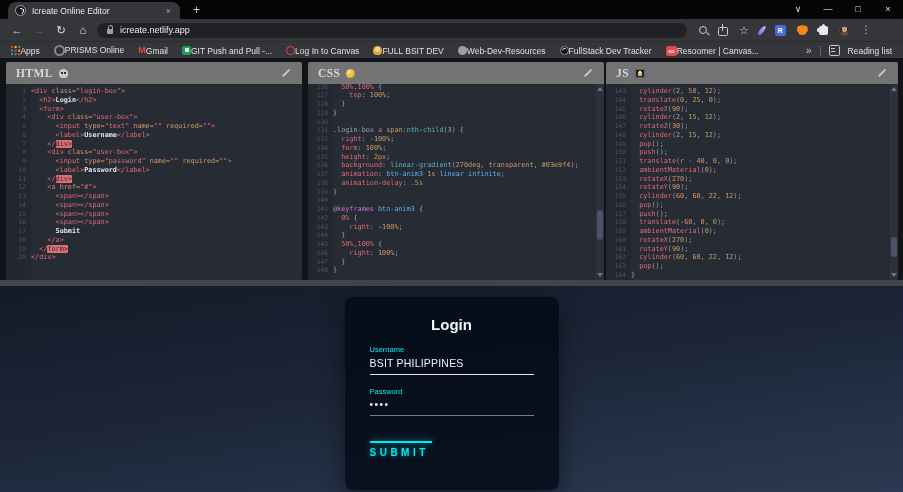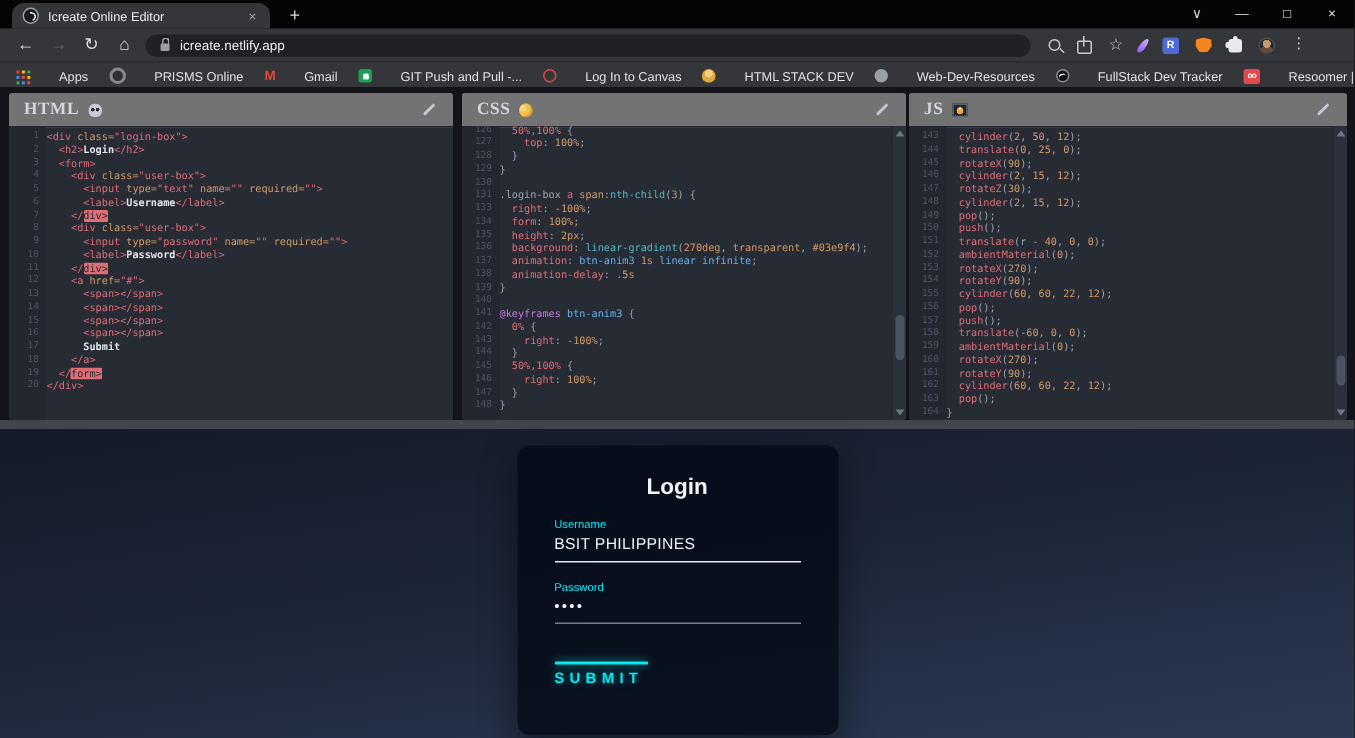--- a/index.html
+++ b/index.html
@@ -48,21 +48,21 @@
   .i-puzzle::after{content:'';position:absolute;left:-2px;top:2.7px;width:3.6px;height:3.6px;border-radius:50%;background:#e8eaed;}
   .i-avatar{width:11px;height:11px;border-radius:50%;
        background:radial-gradient(circle at 50% 36%,#c89b6e 0 2.6px,transparent 2.8px),
                   radial-gradient(circle at 50% 100%,#6b4a35 0 4.5px,transparent 4.7px),#23262b;
        border:1px solid #4a4d52;box-sizing:border-box;}
   .i-dots{color:#c7cbd1;font-size:10px;line-height:10px;}
 
   
   .bookmarksbar{height:17px;background:#35363a;border-top:1px solid #2c2d31;display:flex;align-items:center;
        padding:0 11px;gap:14px;}
-  .bm{display:flex;align-items:center;gap:19px;flex:0 0 auto;}
+  .bm{display:flex;gap:0;flex:0 0 auto;}
   .bl{font-size:8.5px;color:#dfe1e5;white-space:nowrap;}
   .bm-right{margin-left:auto;display:flex;align-items:center;gap:8px;}
   .bm-overflow{color:#c7cbd1;font-size:10px;}
   .bm-sep{width:1px;height:10px;background:#5f6368;}
   .i-reading{width:9px;height:9px;border:1.2px solid #c7cbd1;border-radius:1.5px;
        background:linear-gradient(#c7cbd1,#c7cbd1) 1.5px 2px/4px 1px no-repeat,
                   linear-gradient(#c7cbd1,#c7cbd1) 1.5px 4.5px/4px 1px no-repeat;}
   
   .fav{flex:0 0 auto;display:inline-block;}
   .fav-grid{width:2.4px;height:2.4px;background:#ea4335;margin:0 7px 5px 0;
@@ -196,21 +196,21 @@
       <span class="bm">
         <span class="fav fav-green"></span>
         <span class="bl">GIT Push and Pull -...</span>
       </span>
       <span class="bm">
         <span class="fav fav-redring"></span>
         <span class="bl">Log In to Canvas</span>
       </span>
       <span class="bm">
         <span class="fav fav-mascot"></span>
-        <span class="bl">HTML STACK DEV</span>
+        <span class="bl">FULL BSIT DEV</span>
       </span>
       <span class="bm">
         <span class="fav fav-globe"></span>
         <span class="bl">Web-Dev-Resources</span>
       </span>
       <span class="bm">
         <span class="fav fav-darkglobe"></span>
         <span class="bl">FullStack Dev Tracker</span>
       </span>
       <span class="bm">

